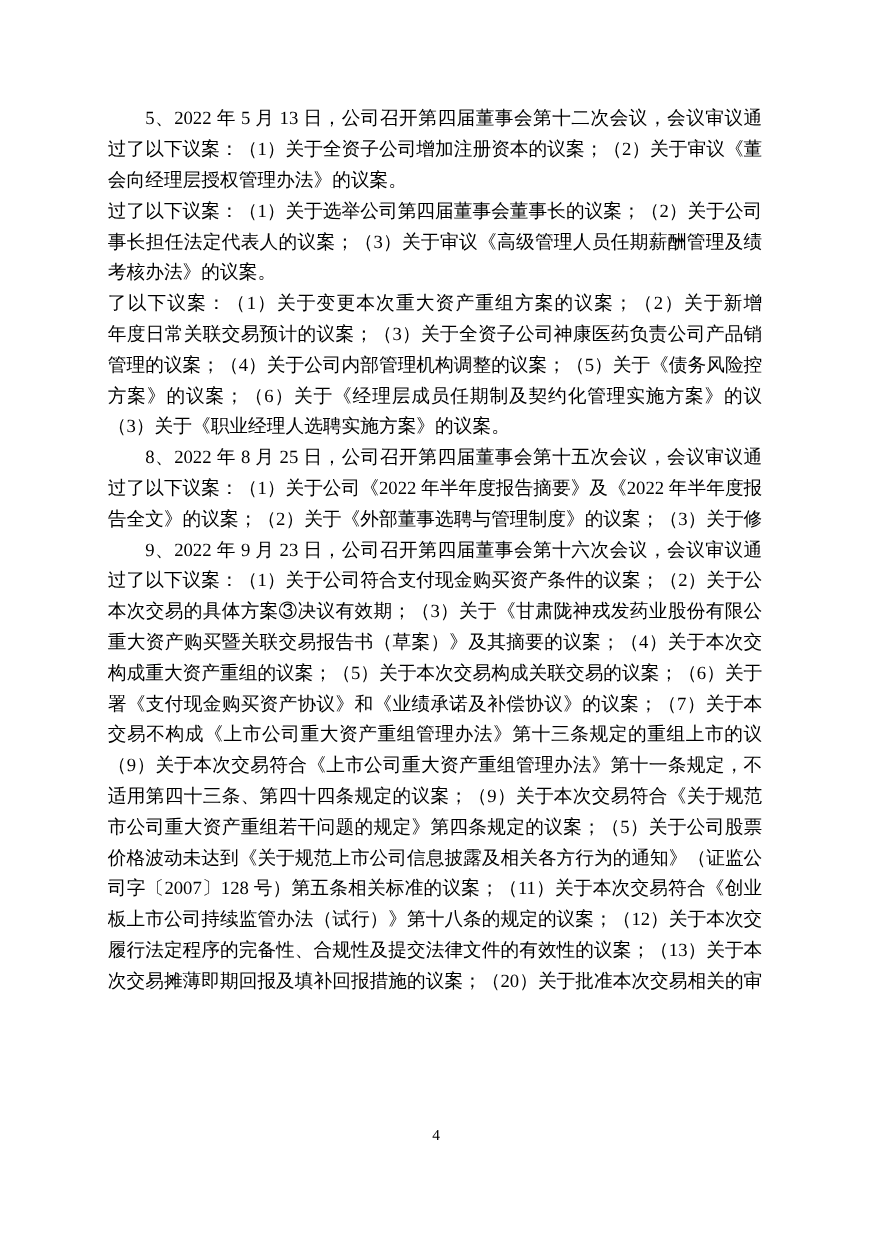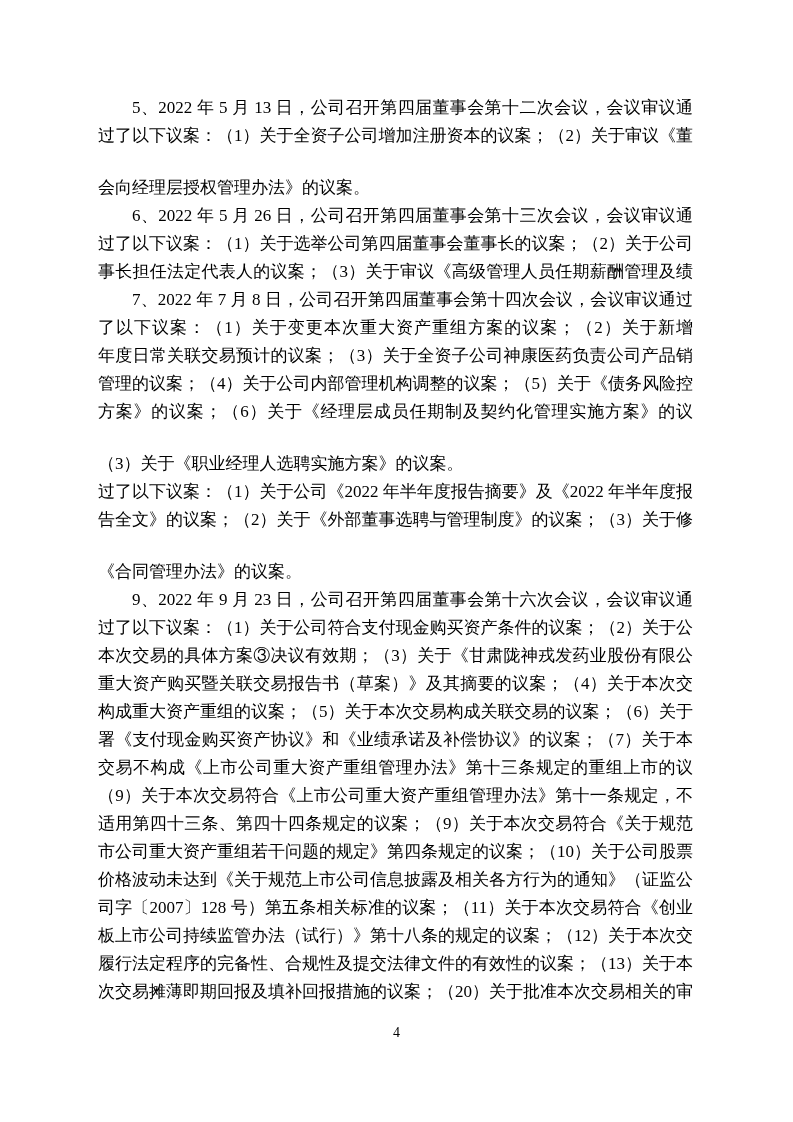--- a/index.html
+++ b/index.html
@@ -40,21 +40,20 @@
     text-align-last: justify;
     text-justify: inter-character;
     letter-spacing: 0;
   }
   .line.first {
     text-indent: 2em;
   }
   .line.plast {
     text-align: left;
     text-align-last: auto;
-    margin-top: 24px;
   }
   .page-number {
     position: absolute;
     top: 1022px;
     left: 0;
     width: 793px;
     text-align: center;
     font-size: 14px;
     line-height: 22px;
   }
@@ -66,51 +65,50 @@
 
   <div class="text-block">
 
     <div class="para">
       <div class="line first">5、2022 年 5 月 13 日，公司召开第四届董事会第十二次会议，会议审议通</div>
       <div class="line">过了以下议案：（1）关于全资子公司增加注册资本的议案；（2）关于审议《董事</div>
       <div class="line plast">会向经理层授权管理办法》的议案。</div>
     </div>
 
     <div class="para">
-      <div class="line first">6、2022 年 5 月 26 日，公司召开第四届董事会第十三次会议，会议审议通</div>
       <div class="line">过了以下议案：（1）关于选举公司第四届董事会董事长的议案；（2）关于公司董</div>
       <div class="line">事长担任法定代表人的议案；（3）关于审议《高级管理人员任期薪酬管理及绩效</div>
+      <div class="line plast">考核办法》的议案。</div>
     </div>
 
     <div class="para">
-      <div class="line first">7、2022 年 7 月 8 日，公司召开第四届董事会第十四次会议，会议审议通过</div>
       <div class="line">了以下议案：（1）关于变更本次重大资产重组方案的议案；（2）关于新增 2022</div>
       <div class="line">年度日常关联交易预计的议案；（3）关于全资子公司神康医药负责公司产品销售</div>
       <div class="line">管理的议案；（4）关于公司内部管理机构调整的议案；（5）关于《债务风险控制</div>
       <div class="line">方案》的议案；（6）关于《经理层成员任期制及契约化管理实施方案》的议案；</div>
       <div class="line plast">（3）关于《职业经理人选聘实施方案》的议案。</div>
     </div>
 
     <div class="para">
+      <div class="line first">8、2022 年 8 月 25 日，公司召开第四届董事会第十五次会议，会议审议通</div>
       <div class="line">过了以下议案：（1）关于公司《2022 年半年度报告摘要》及《2022 年半年度报</div>
       <div class="line">告全文》的议案；（2）关于《外部董事选聘与管理制度》的议案；（3）关于修订</div>
-      <div class="line plast">《合同管理办法》的议案。</div>
     </div>
 
     <div class="para">
       <div class="line first">9、2022 年 9 月 23 日，公司召开第四届董事会第十六次会议，会议审议通</div>
       <div class="line">过了以下议案：（1）关于公司符合支付现金购买资产条件的议案；（2）关于公司</div>
       <div class="line">本次交易的具体方案③决议有效期；（3）关于《甘肃陇神戎发药业股份有限公司</div>
       <div class="line">重大资产购买暨关联交易报告书（草案）》及其摘要的议案；（4）关于本次交易</div>
       <div class="line">构成重大资产重组的议案；（5）关于本次交易构成关联交易的议案；（6）关于签</div>
       <div class="line">署《支付现金购买资产协议》和《业绩承诺及补偿协议》的议案；（7）关于本次</div>
       <div class="line">交易不构成《上市公司重大资产重组管理办法》第十三条规定的重组上市的议案；</div>
       <div class="line">（9）关于本次交易符合《上市公司重大资产重组管理办法》第十一条规定，不</div>
       <div class="line">适用第四十三条、第四十四条规定的议案；（9）关于本次交易符合《关于规范上</div>
-      <div class="line">市公司重大资产重组若干问题的规定》第四条规定的议案；（10）关于公司股票</div>
+      <div class="line">市公司重大资产重组若干问题的规定》第四条规定的议案；（5）关于公司股票</div>
       <div class="line">价格波动未达到《关于规范上市公司信息披露及相关各方行为的通知》（证监公</div>
       <div class="line">司字〔2007〕128 号）第五条相关标准的议案；（11）关于本次交易符合《创业</div>
       <div class="line">板上市公司持续监管办法（试行）》第十八条的规定的议案；（12）关于本次交易</div>
       <div class="line">履行法定程序的完备性、合规性及提交法律文件的有效性的议案；（13）关于本</div>
       <div class="line">次交易摊薄即期回报及填补回报措施的议案；（20）关于批准本次交易相关的审</div>
     </div>
 
   </div>
 
   <div class="page-number">4</div>

